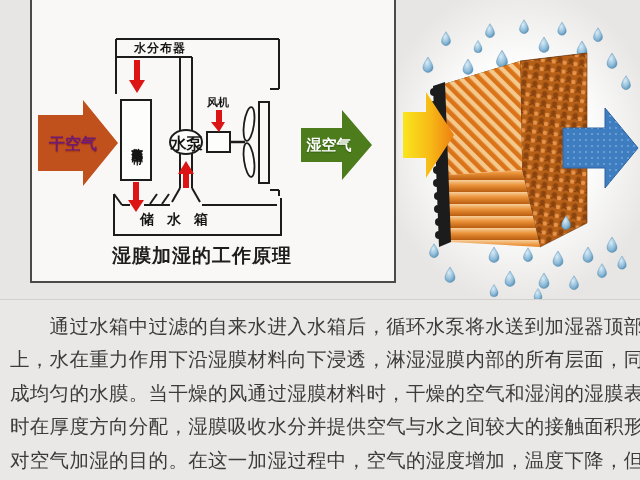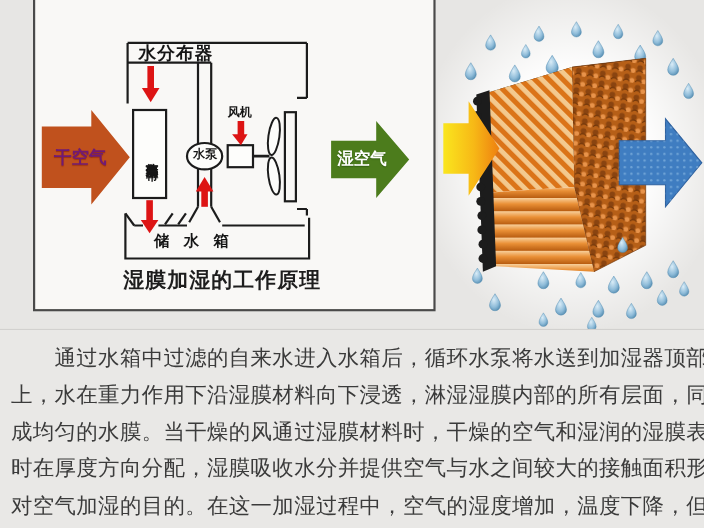--- a/index.html
+++ b/index.html
@@ -13,23 +13,23 @@
   .band{position:absolute;left:0;top:0;width:640px;height:300px;background:#e7e6e4;}
   .band-divider{position:absolute;left:0;top:299px;width:640px;height:1px;background:#d2d1cf;}
 
   
   .frame{
     position:absolute; left:30px; top:-12px; width:362px; height:291px;
     background:#f9f8f6; border:2px solid #4a4a4a;
   }
   .frame svg{position:absolute;left:0;top:0;}
   .dlabel{position:absolute;line-height:1;color:#151515;white-space:nowrap;}
-  .lbl-distributor{left:92px;top:52px;width:72px;font-size:16px;font-weight:bold;text-align:center;letter-spacing:1px;}
+  .lbl-distributor{left:92px;top:52px;width:72px;font-size:12px;font-weight:bold;text-align:center;letter-spacing:1px;}
   .lbl-fan{left:170px;top:107px;width:32px;font-size:11px;font-weight:bold;text-align:center;}
-  .lbl-pump{left:138px;top:146px;width:33px;font-size:11px;font-weight:bold;text-align:center;}
+  .lbl-pump{left:138px;top:146px;width:33px;font-size:16px;font-weight:bold;text-align:center;}
   .lbl-pad{
     left:91px;top:114px;width:27px;height:74px;
     writing-mode:vertical-rl;text-orientation:upright;
     font-size:11.5px;font-weight:bold;letter-spacing:1px;
     display:flex;align-items:center;justify-content:center;
   }
   .lbl-tank{left:95px;top:222px;width:140px;font-size:14px;font-weight:bold;text-align:left;letter-spacing:13px;text-indent:13px;}
   .lbl-caption{left:55px;top:256px;width:230px;font-size:19px;font-weight:bold;text-align:center;color:#1d1d1d;letter-spacing:1px;}
   .lbl-dry{left:8px;top:146px;width:66px;font-size:16px;font-weight:bold;text-align:center;color:#701a75;text-shadow:0 1px 1px rgba(120,20,0,.5);}
   .lbl-wet{left:268px;top:147px;width:58px;font-size:15px;font-weight:bold;text-align:center;color:#fff;text-shadow:0 1px 1px rgba(20,60,0,.5);}

